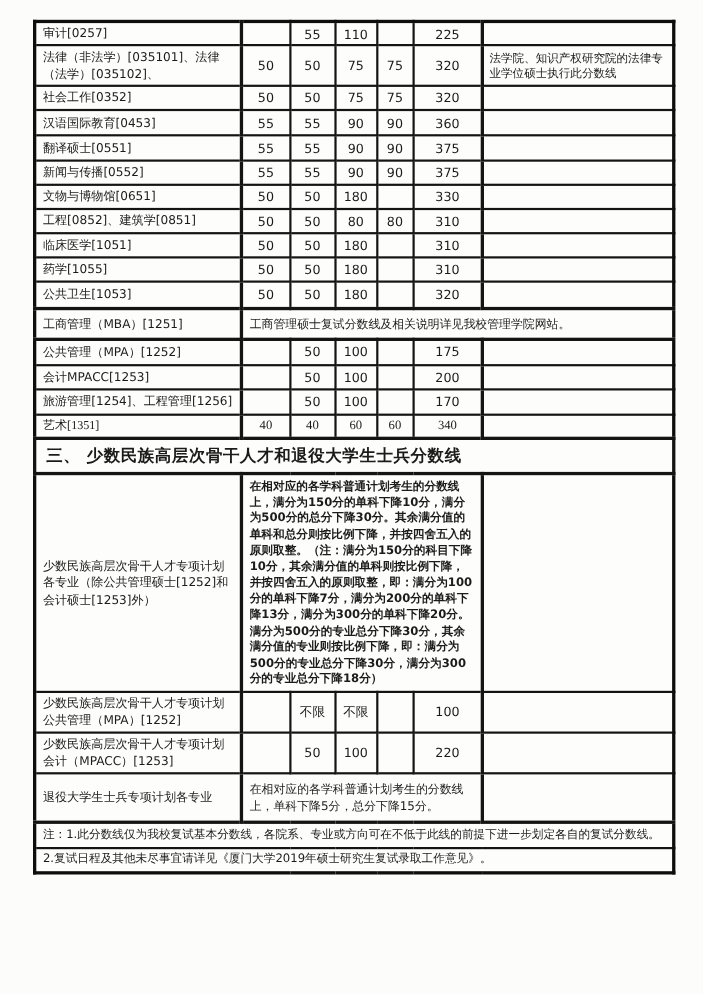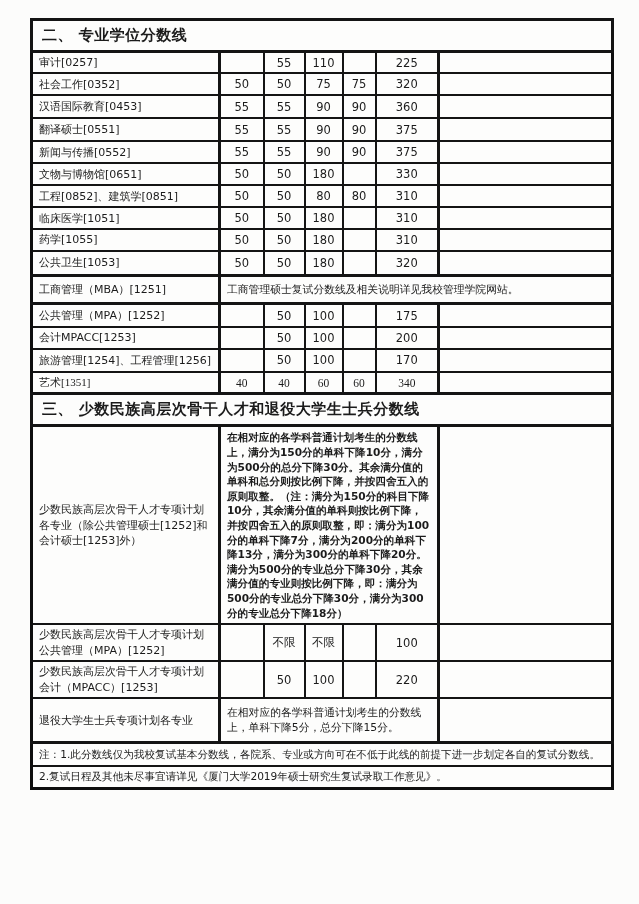--- a/index.html
+++ b/index.html
@@ -85,31 +85,37 @@
     <colgroup>
       <col style="width:188px">
         <col style="width:44px">
         <col style="width:41px">
       <col style="width:38px">
         <col style="width:33px">
         <col style="width:63px">
       <col style="width:174px">
     </colgroup>
     <tbody id="tbody">
-        <tr style="height: 30px;">
-          <td class="section-title-cell" colspan="7">二、 专业学位分数线</td>
-        </tr>
         <tr style="height: 15px;">
           <td class="program-label">审计[0257]</td>
           <td class="score-cell"></td>
           <td class="score-cell">55</td>
           <td class="score-cell">110</td>
           <td class="score-cell"></td>
           <td class="score-cell">225</td>
           <td class="remark-cell"></td>
+        </tr>
+        <tr style="height: 35px;">
+          <td class="program-label">法律（非法学）[035101]、法律（法学）[035102]、</td>
+          <td class="score-cell">50</td>
+          <td class="score-cell">50</td>
+          <td class="score-cell">75</td>
+          <td class="score-cell">75</td>
+          <td class="score-cell">320</td>
+          <td class="remark-cell">法学院、知识产权研究院的法律专业学位硕士执行此分数线</td>
         </tr>
         <tr style="height: 22px; margin-top: 21px;">
           <td class="program-label">社会工作[0352]</td>
           <td class="score-cell">50</td>
           <td class="score-cell">50</td>
           <td class="score-cell">75</td>
           <td class="score-cell">75</td>
           <td class="score-cell">320</td>
           <td class="remark-cell"></td>
         </tr>

